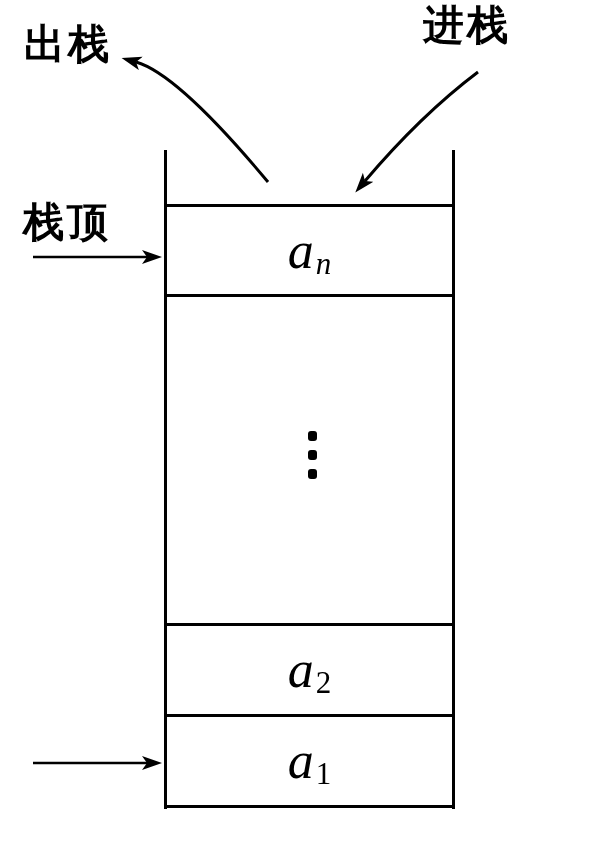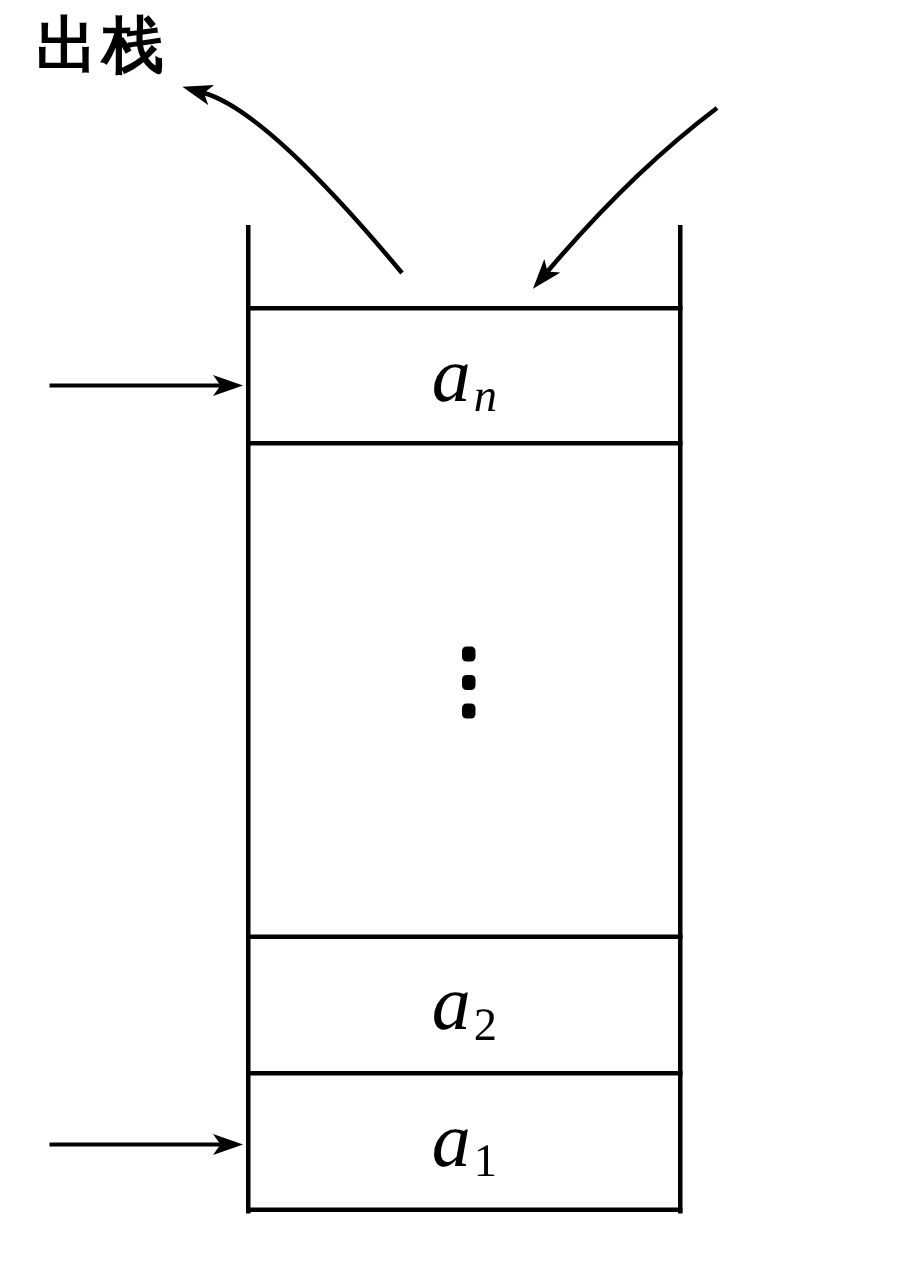--- a/index.html
+++ b/index.html
@@ -94,23 +94,25 @@
       <marker id="ah" markerWidth="22" markerHeight="16" refX="5" refY="7" orient="auto" markerUnits="userSpaceOnUse">
         <path d="M0,0 L20,7 L0,14 L5,7 Z" fill="#000000"></path>
       </marker>
     </defs>
     <path d="M268,182 Q178,74 136,62" fill="none" stroke="#000000" stroke-width="3" marker-end="url(#ah)"></path>
     <path d="M478,72 Q421,115 365,181" fill="none" stroke="#000000" stroke-width="3" marker-end="url(#ah)"></path>
     <path d="M33,257 L147,257" fill="none" stroke="#000000" stroke-width="2.6" marker-end="url(#ah)"></path>
     <path d="M33,763 L147,763" fill="none" stroke="#000000" stroke-width="2.6" marker-end="url(#ah)"></path>
   </svg>
 
-  <div class="cjk-label" style="left:24px; top:8px;text-align:center;">出栈</div>
+  <div class="cjk-label" style="left:24px; top:22px;text-align:center;">出栈</div>
 
+  <div class="cjk-label" style="left:423px; top:3px;">进栈</div>
 
+  <div class="cjk-label" style="left:23px; top:200px;">栈顶</div>
 
 
   <div class="wall left"></div>
   <div class="wall right"></div>
 
   <div class="hline" style="top:204px;"></div>
   <div class="hline" style="top:294px;"></div>
   <div class="hline" style="top:623px;"></div>
   <div class="hline" style="top:714px;"></div>
   <div class="hline" style="top:805px;"></div>

